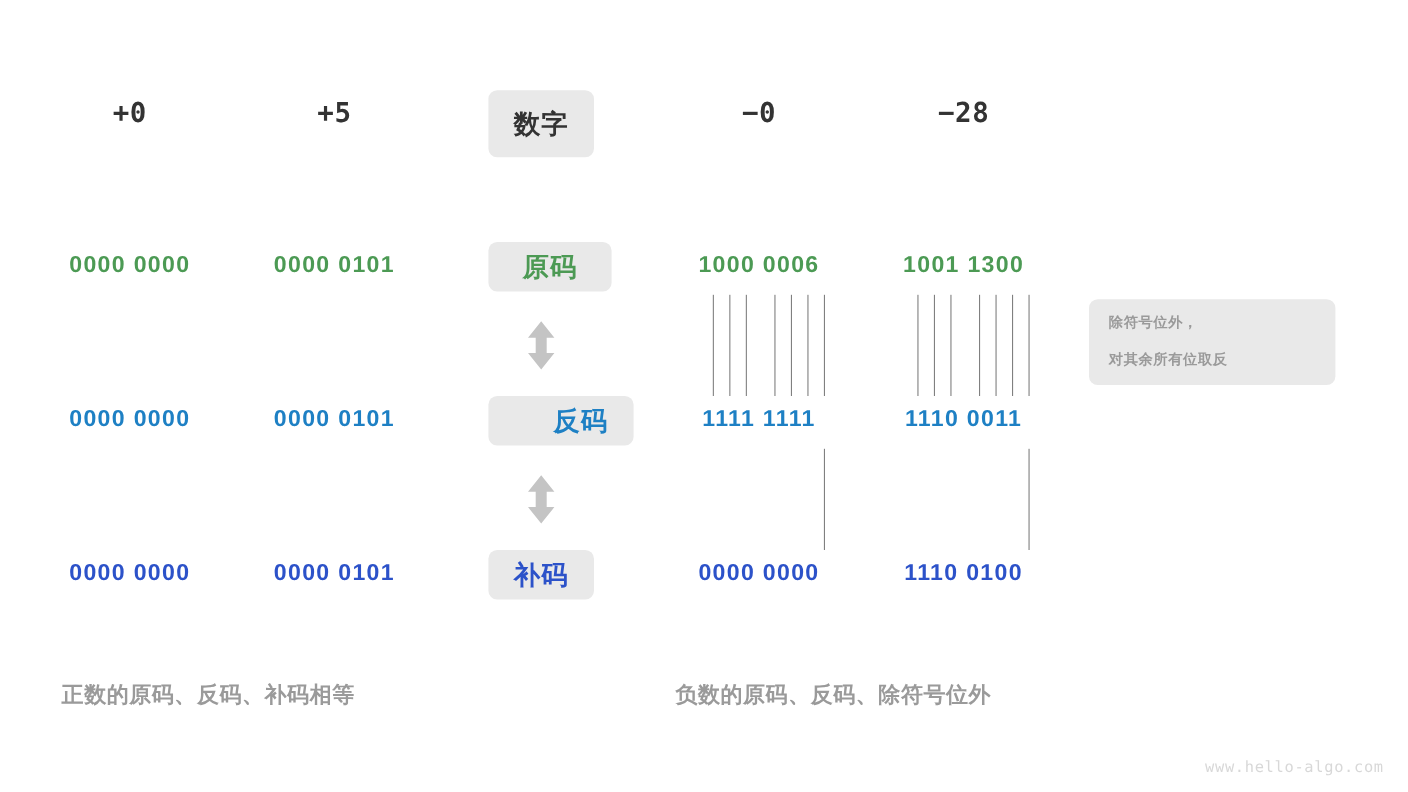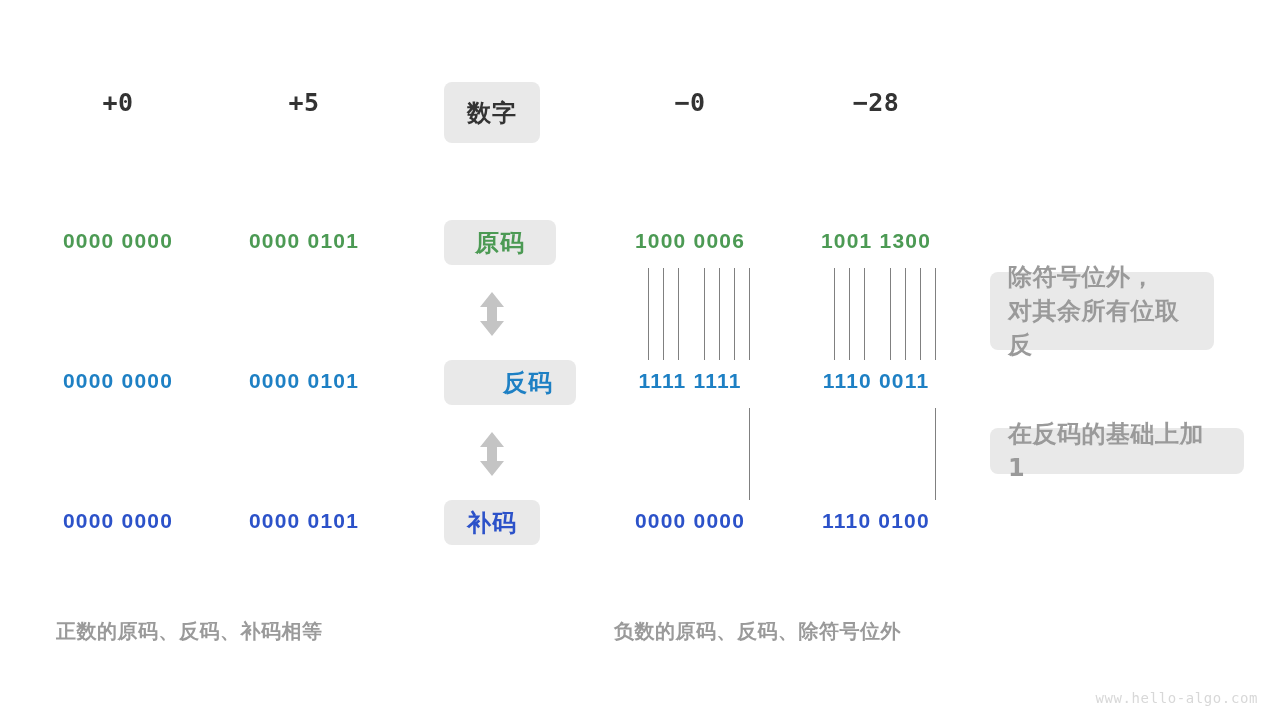--- a/index.html
+++ b/index.html
@@ -81,21 +81,21 @@
     width: 1px;
     background: #808080;
   }
 
   
   .note {
     position: absolute;
     background: #e9e9e9;
     border-radius: 8px;
     color: #9a9a9a;
-    font-size: 24px;
+    font-size: 13px;
     font-weight: bold;
     line-height: 34px;
     letter-spacing: 0.5px;
     display: flex;
     flex-direction: column;
     justify-content: center;
     padding: 0 18px;
     box-sizing: border-box;
   }
 
@@ -194,23 +194,20 @@
   <div class="vline" style="left:935px; top:268px; height:92px;"></div>
 
   <div class="vline" style="left:749px; top:408px; height:92px;"></div>
   <div class="vline" style="left:935px; top:408px; height:92px;"></div>
 
   <div class="note" style="left:990px; top:272px; width:224px; height:78px;">
     <span>除符号位外，</span>
     <span>对其余所有位取反</span>
   </div>
 
-  <div class="note" style="left:990px; top:428px; width:254px; height:46px;">
-    <span>在反码的基础上加 1</span>
-  </div>
 
   <div class="caption" style="left:56px; top:618px;">正数的原码、反码、补码相等</div>
 
   <div class="caption" style="left:614px; top:618px;">负数的原码、反码、除符号位外</div>
 
   <div class="watermark">www.hello-algo.com</div>
 
 </div>
 
 </body></html>

